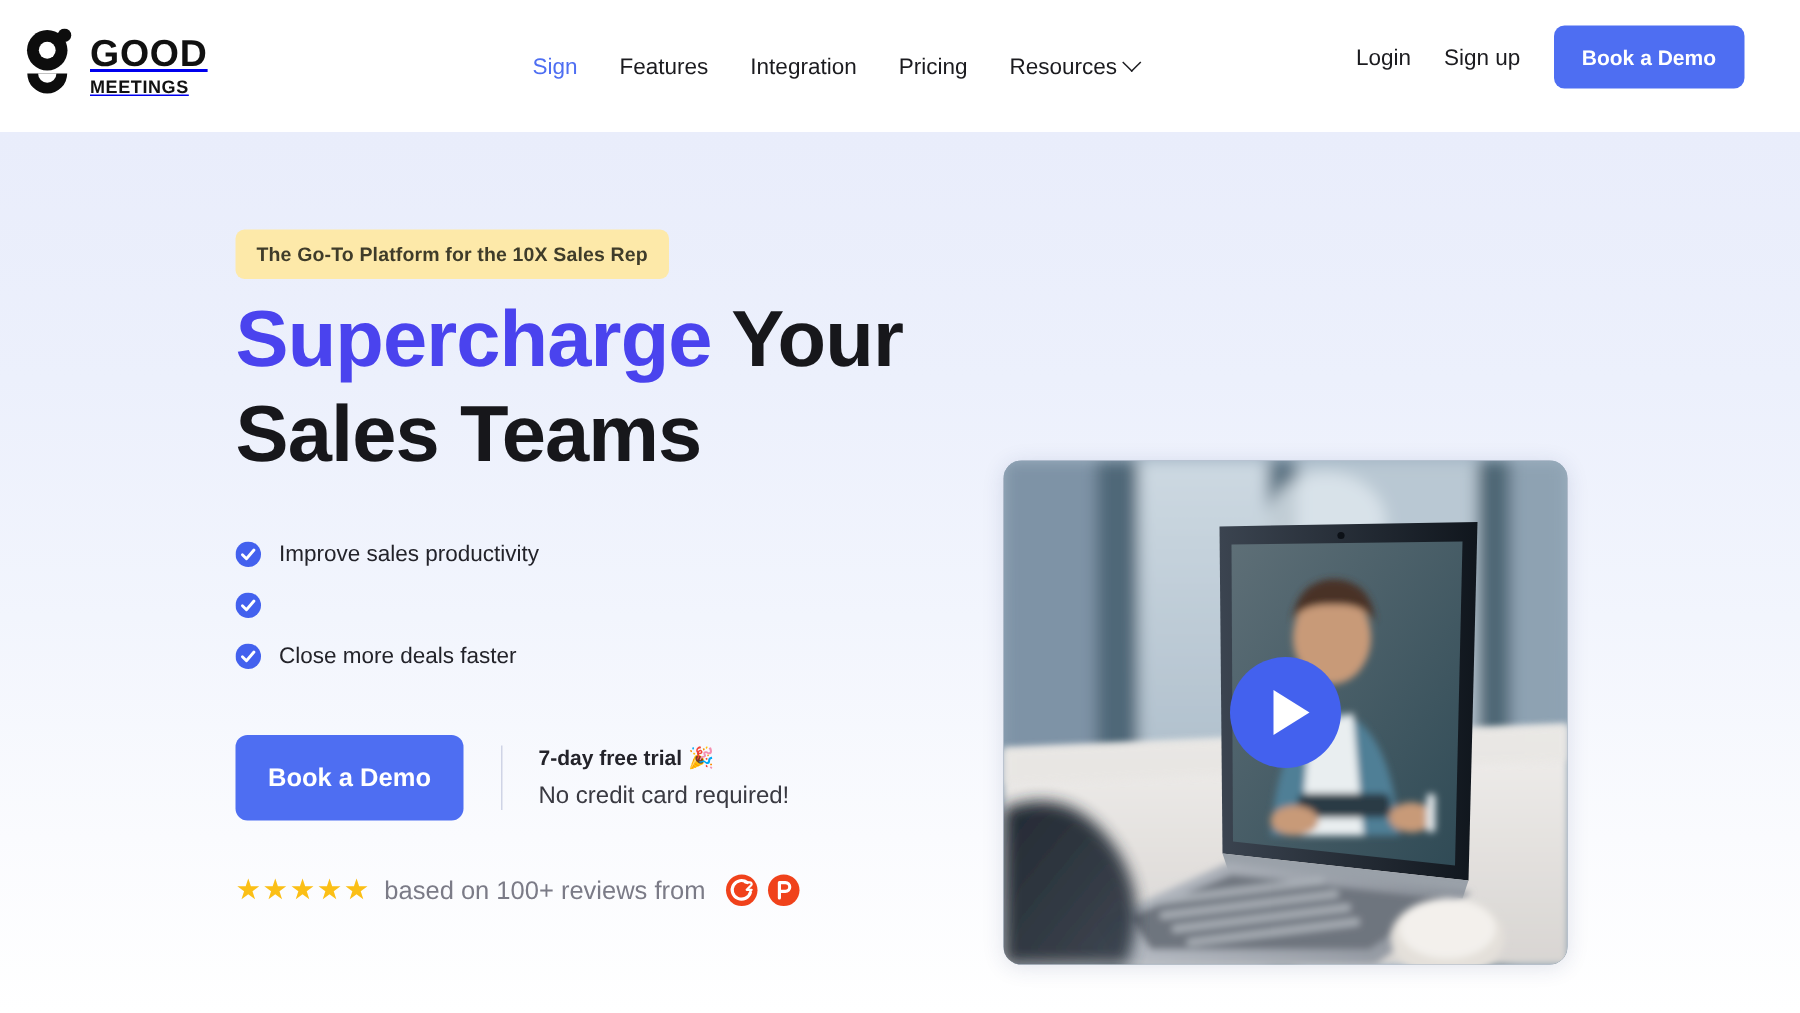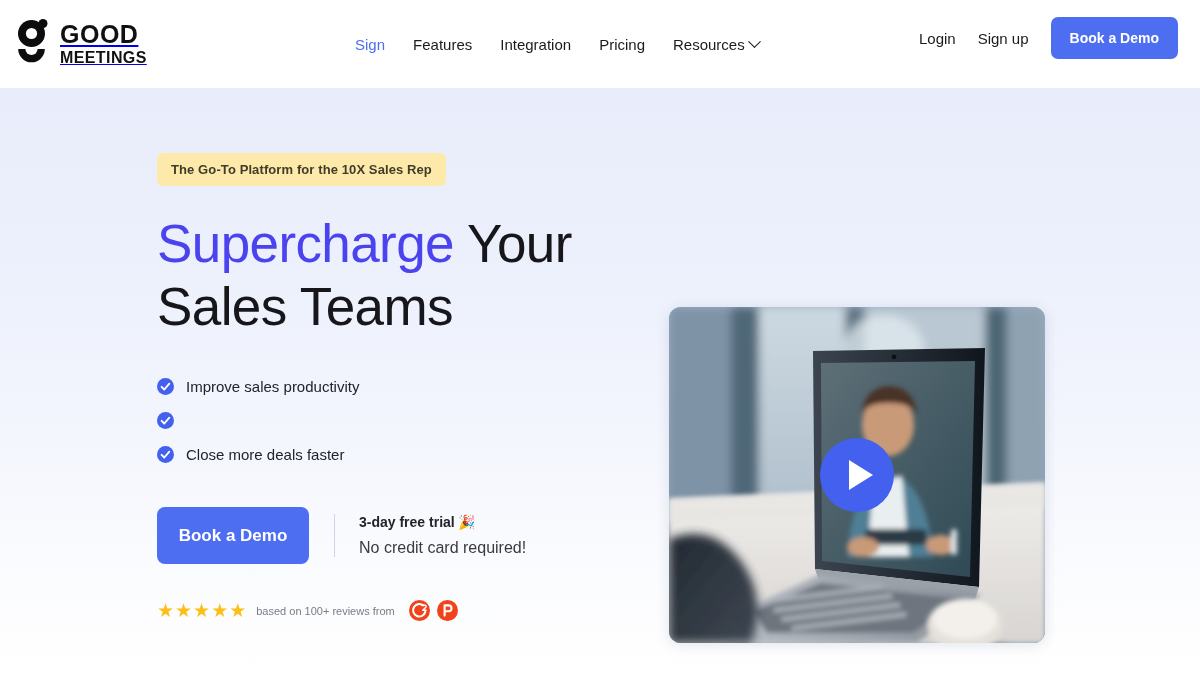--- a/index.html
+++ b/index.html
@@ -17,31 +17,31 @@
     position:absolute; top:0; left:0;
     width:1200px; height:88px;
     background:#ffffff;
     display:flex; align-items:center;
     z-index:5;
   }
   .logo { position:absolute; left:16px; top:19px; display:flex; align-items:center; gap:8px; }
   .logo-mark { width:36px; height:50px; }
   .logo-text { display:flex; flex-direction:column; justify-content:center; line-height:1; }
   .logo-text .l1 { font-size:25px; font-weight:bold; letter-spacing:.5px; color:#111111; }
-  .logo-text .l2 { font-size:16px; font-weight:bold; letter-spacing:.4px; color:#111111; margin-top:3px; }
+  .logo-text .l2 { font-size:12px; font-weight:bold; letter-spacing:.4px; color:#111111; margin-top:3px; }
 
   .nav { position:absolute; left:355px; top:0; height:88px; display:flex; align-items:center; gap:28px; }
   .nav-link {
     font-size:15px; color:#1b1b1f; text-decoration:none;
     display:flex; align-items:center; gap:5px; cursor:pointer; white-space:nowrap;
   }
   .nav-link.active { color:#4e6ef2; }
   .chev { display:inline-block; width:9px; height:9px; border-right:1.6px solid #1b1b1f; border-bottom:1.6px solid #1b1b1f; transform:rotate(45deg) translate(-2px,-2px); }
 
-  .actions { position:absolute; right:22px; top:0; height:76px; display:flex; align-items:center; gap:22px; }
+  .actions { position:absolute; right:37px; top:0; height:76px; display:flex; align-items:center; gap:22px; }
   .auth-link { font-size:15px; color:#1b1b1f; text-decoration:none; cursor:pointer; white-space:nowrap; }
   .btn-demo-nav {
     background:#4e6ef2; color:#fff; font-size:14px; font-weight:bold;
     border:none; border-radius:7px; padding:13px 19px; cursor:pointer;
     font-family:"Liberation Sans", sans-serif; white-space:nowrap;
   }
 
   
   .hero {
     position:absolute; top:88px; left:0; width:1200px; height:587px;
@@ -49,42 +49,42 @@
   }
 
   .hero-left { position:absolute; left:157px; top:65px; width:500px; }
 
   .badge {
     display:inline-block; background:#fde9a9; color:#3f3c2a;
     font-size:13px; font-weight:bold; border-radius:6px;
     padding:9px 14px; letter-spacing:.1px;
   }
 
-  .headline { margin-top:27px; font-size:53px; font-weight:normal; line-height:1.18; color:#17171b; letter-spacing:-.6px; }
+  .headline { margin-top:10px; font-size:53px; font-weight:bold; line-height:1.18; color:#17171b; letter-spacing:-.6px; }
   .headline .hl-accent { color:#4a43ee; }
 
   .bullets { margin-top:40px; display:flex; flex-direction:column; gap:17px; }
   .bullet { display:flex; align-items:center; gap:12px; }
   .check { width:17px; height:17px; flex:none; }
   .bullet-label { font-size:15px; color:#23232a; }
 
   .cta-row { margin-top:44px; display:flex; align-items:center; gap:25px; }
   .btn-demo-hero {
     background:#4e6ef2; color:#fff; font-size:17px; font-weight:bold;
     border:none; border-radius:8px; width:152px; height:57px; cursor:pointer;
     font-family:"Liberation Sans", sans-serif;
   }
   .trial { border-left:1px solid #cfd4e6; padding-left:24px; display:flex; flex-direction:column; gap:9px; }
   .trial-top { font-size:14px; font-weight:bold; color:#23232a; }
   .trial-sub { font-size:16px; color:#3a3a42; }
 
   .reviews { margin-top:36px; display:flex; align-items:center; gap:10px; }
   .stars { display:flex; gap:1px; }
   .star { font-size:19px; color:#fbbf16; line-height:1; }
-  .reviews-text { font-size:11px; color:#7b7b87; }
+  .reviews-text { font-size:17px; color:#7b7b87; }
   .badges { display:flex; gap:7px; margin-left:4px; }
   .pbadge { width:21px; height:21px; border-radius:50%; background:#f0421b; display:flex; align-items:center; justify-content:center; }
   .pbadge svg { display:block; }
 
   
   .video-card {
     position:absolute; left:669px; top:219px; width:376px; height:336px;
     border-radius:12px; overflow:hidden; cursor:pointer;
     box-shadow:0 2px 14px rgba(40,55,110,.13);
     background:#8f9eb0;
@@ -183,21 +183,21 @@
               <path d="M4.6 8.8 L7.3 11.5 L12.3 5.7" fill="none" stroke="#ffffff" stroke-width="1.9" stroke-linecap="round" stroke-linejoin="round"></path>
             </svg>
           </span>
           <span class="bullet-label">Close more deals faster</span>
         </li>
       </ul>
 
       <div class="cta-row">
         <button class="btn-demo-hero">Book a Demo</button>
         <div class="trial">
-          <span class="trial-top">3-day free trial 🎉</span>
+          <span class="trial-top">7-day free trial 🎉</span>
           <span class="trial-sub">No credit card required!</span>
         </div>
       </div>
 
       <div class="reviews">
         <span class="stars">
           <span class="star">★</span>
           <span class="star">★</span>
           <span class="star">★</span>
           <span class="star">★</span>

